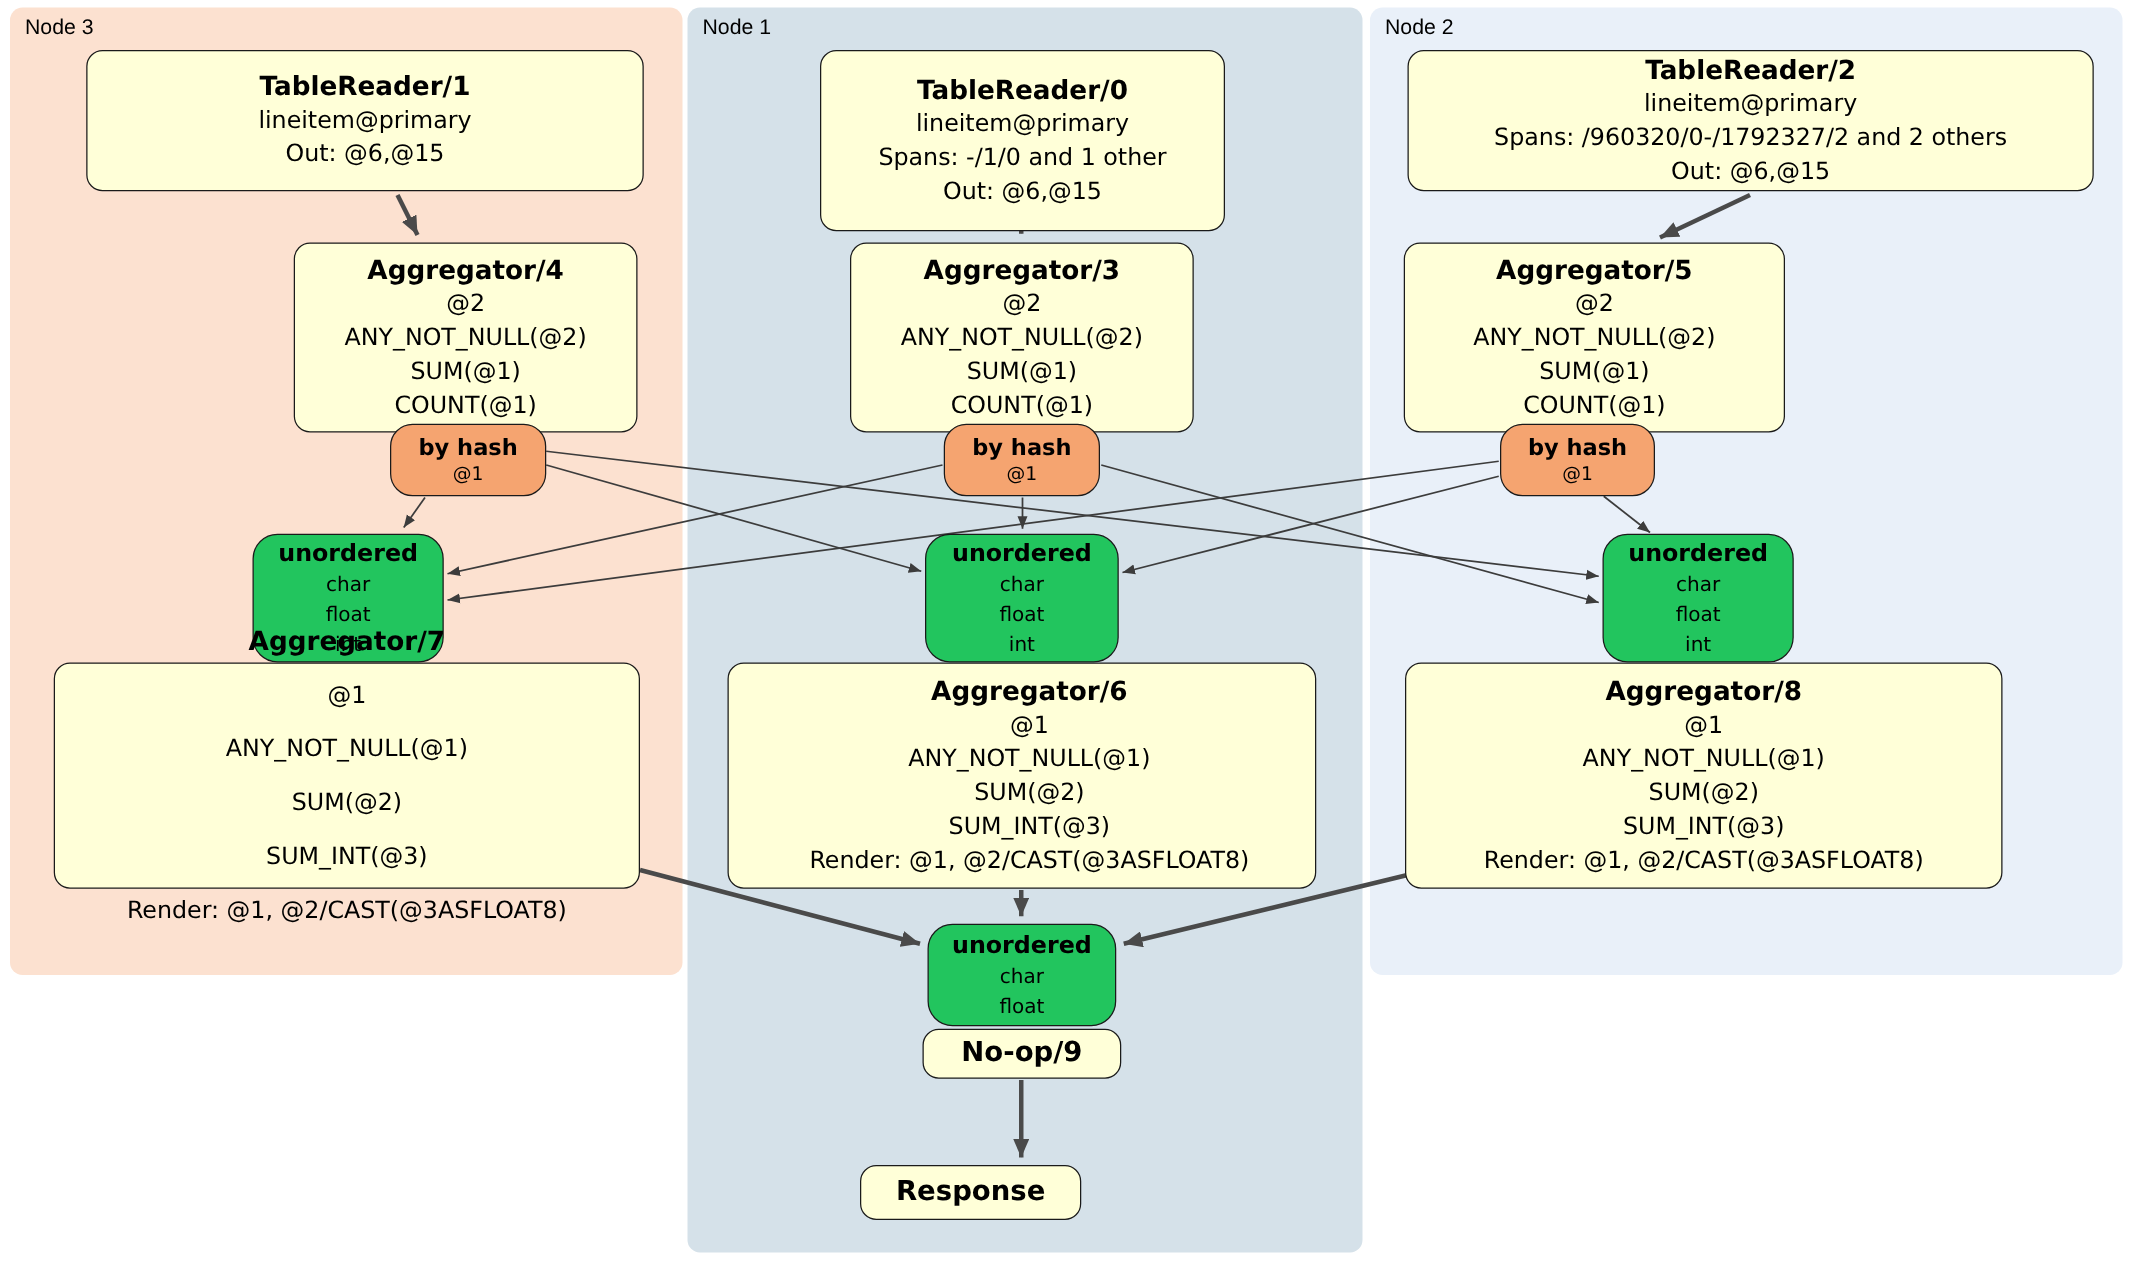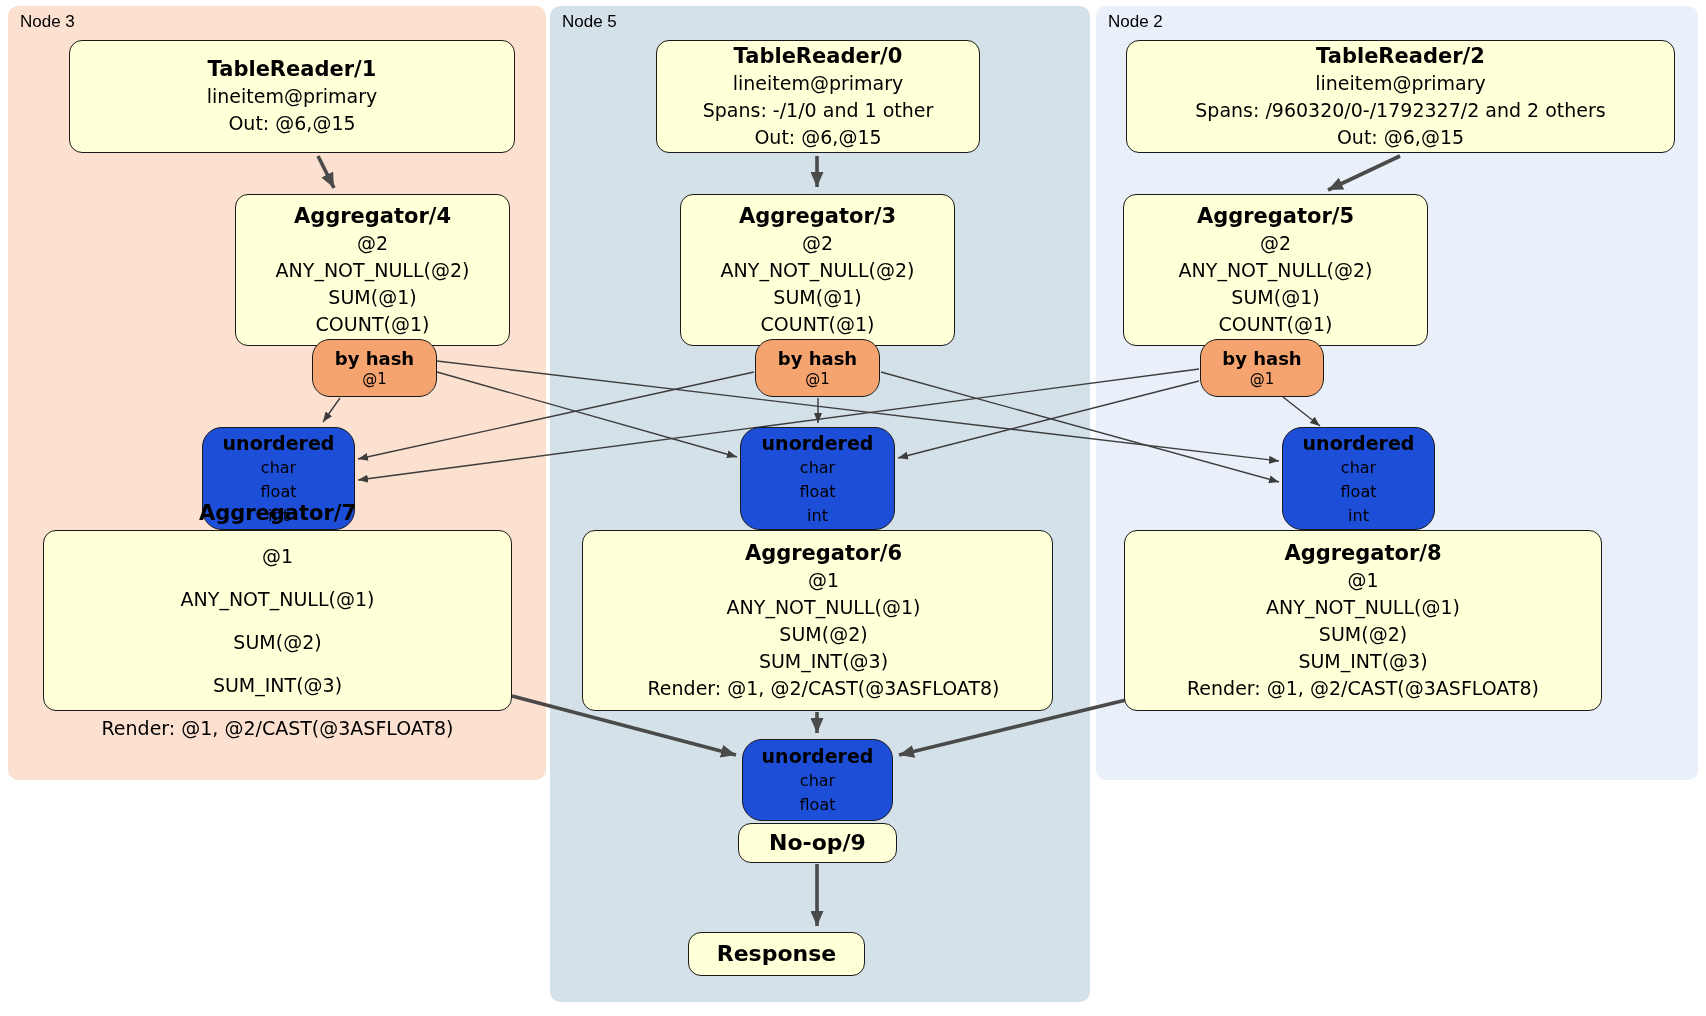--- a/index.html
+++ b/index.html
@@ -15,31 +15,31 @@
   
   svg.edges{position:absolute;left:0;top:0;z-index:1;}
   .thick{stroke:#4a4a4a;stroke-width:3.6px;fill:none;}
   .thin{stroke:#3c3c3c;stroke-width:1.4px;fill:none;}
   
   .box{position:absolute;box-sizing:border-box;border:1.5px solid #1a1a1a;z-index:2;
        display:flex;flex-direction:column;justify-content:center;align-items:center;
        text-align:center;}
   .proc{background:#ffffd8;border-radius:13px;}
   .router{background:#f5a470;border-radius:18px;z-index:3;}
-  .sync{background:#1d4ed8;border-radius:20px;}
+  .sync{background:#22c55e;border-radius:20px;}
   .bt{font-size:21px;font-weight:bold;line-height:27px;white-space:nowrap;text-align:center;}
   .bl{font-size:19px;line-height:27px;white-space:nowrap;}
   .rt{font-size:18px;font-weight:bold;line-height:23px;}
   .rl{font-size:15px;line-height:19px;}
   .st{font-size:19px;font-weight:bold;line-height:26px;}
   .sl{font-size:16px;line-height:24px;}
   .big{font-size:22px;font-weight:bold;line-height:26px;}
   
   #b-tr1{left:69px;top:40px;width:446px;height:113px;}
-  #b-tr0{left:656px;top:40px;width:324px;height:113px;}
+  #b-tr0{left:656px;top:40px;width:324px;height:145px;}
   #b-tr2{left:1126px;top:40px;width:549px;height:113px;}
   #b-agg4{left:235px;top:194px;width:275px;height:152px;}
   #b-agg3{left:680px;top:194px;width:275px;height:152px;}
   #b-agg5{left:1123px;top:194px;width:305px;height:152px;}
   #b-bhl{left:312px;top:339px;width:125px;height:58px;}
   #b-bhc{left:755px;top:339px;width:125px;height:58px;}
   #b-bhr{left:1200px;top:339px;width:124px;height:58px;}
   #b-unl{left:202px;top:427px;width:153px;height:103px;}
   #b-unc{left:740px;top:427px;width:155px;height:103px;}
   #b-unr{left:1282px;top:427px;width:153px;height:103px;}
@@ -52,21 +52,21 @@
 </style>
 </head>
 <body>
 
 <div class="canvas">
 
   <div class="region" id="r-node3">
     <div class="region-label">Node 3</div>
   </div>
   <div class="region" id="r-node1">
-    <div class="region-label">Node 5</div>
+    <div class="region-label">Node 1</div>
   </div>
   <div class="region" id="r-node2">
     <div class="region-label">Node 2</div>
   </div>
 
   <svg class="edges" width="1706" height="1016">
     <defs>
       <marker id="ah-big" markerUnits="userSpaceOnUse" markerWidth="17" markerHeight="13" refX="15" refY="6.5" orient="auto">
         <path d="M0,0 L15,6.5 L0,13 Z" fill="#4a4a4a"></path>
       </marker>

